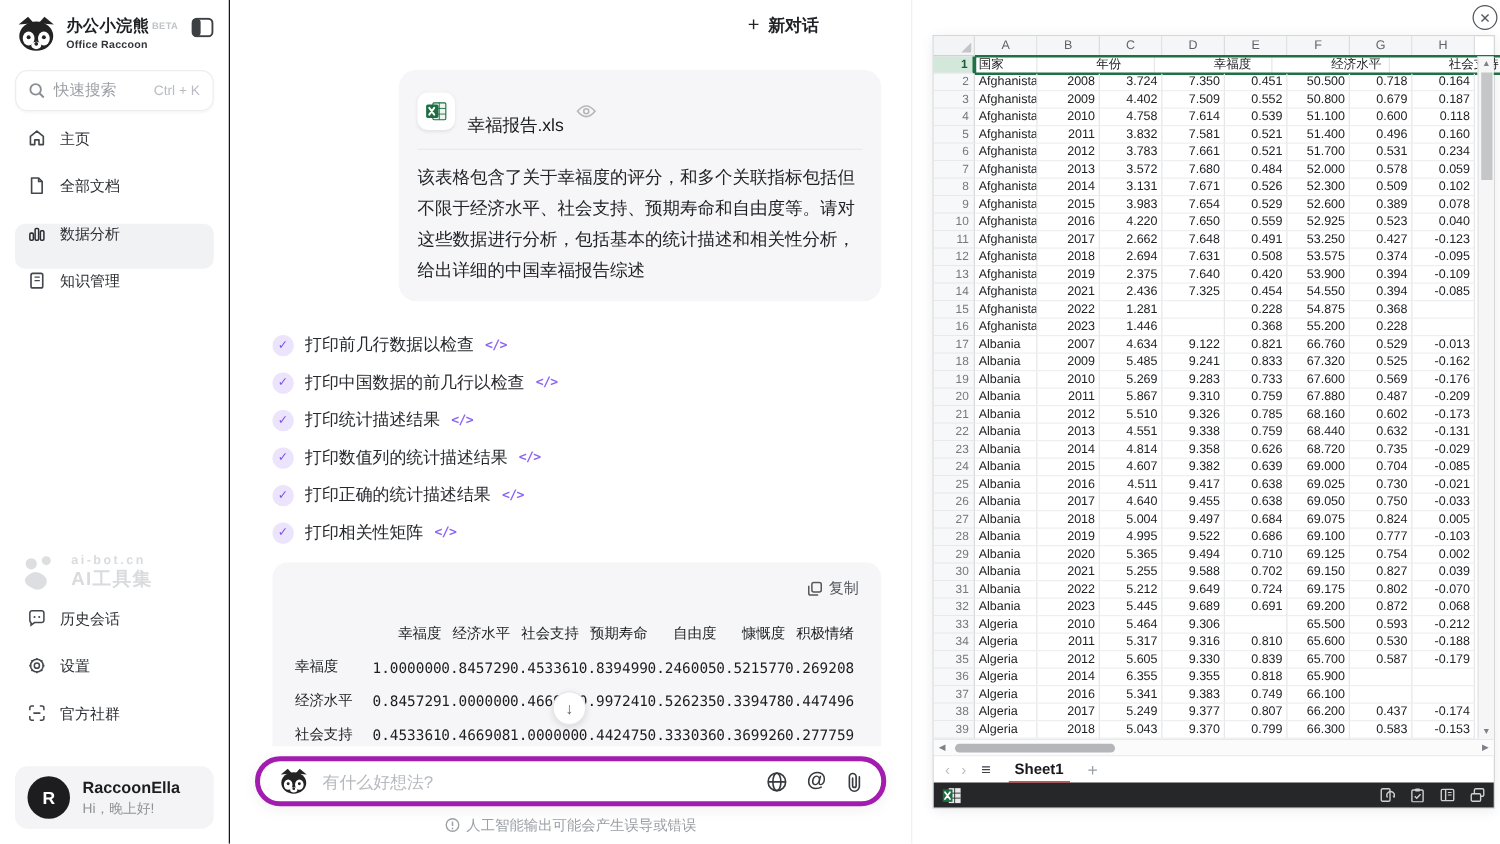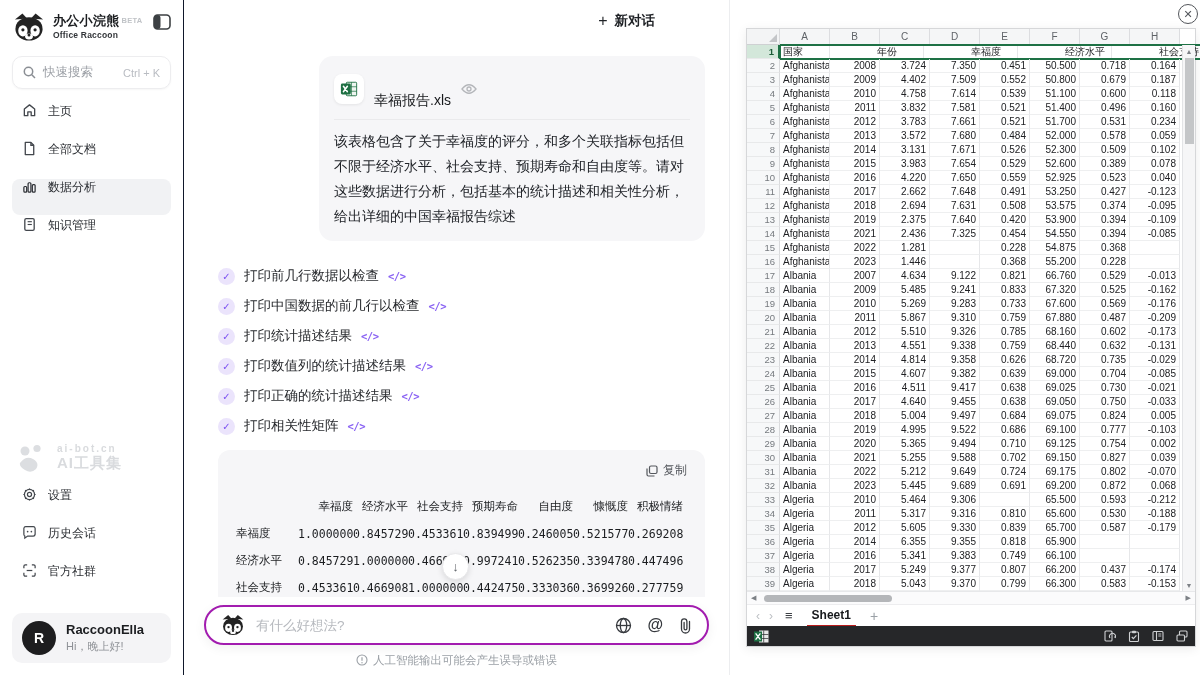--- a/index.html
+++ b/index.html
@@ -46,21 +46,21 @@
   .tcheck { width:17px; height:17px; border-radius:50%; background:#ebe4fc; color:#7a50f0; font-size:10px; display:flex; align-items:center; justify-content:center; font-weight:bold; flex-shrink:0; }
   .tlabel { font-size:13.5px; color:#26282c; }
   .tcode { font-size:10.5px; font-weight:bold; color:#8a63f3; font-family:"DejaVu Sans Mono",monospace; letter-spacing:-.5px; }
   .output { margin:15px 0 0 4px; background:#f6f6f8; border-radius:12px; padding:12px 18px 14px; flex-shrink:0; }
   .copy-row { display:flex; justify-content:flex-end; align-items:center; gap:5px; color:#54575d; font-size:12px; }
   .matrix { margin-top:14px; font-family:"DejaVu Sans Mono",monospace; font-size:11.5px; color:#1b1d20; }
   .mrow { display:flex; height:27px; align-items:center; }
   .mlabel { width:62px; white-space:nowrap; }
   .mcell { width:55px; text-align:right; white-space:nowrap; }
   .scroll-btn { position:absolute; left:258px; top:553px; width:27px; height:27px; border-radius:50%; background:#fff; border:1px solid #e8e8ea; box-shadow:0 2px 6px rgba(0,0,0,.12); display:flex; align-items:center; justify-content:center; color:#5f6368; font-size:13px; }
-  .input-wrap { margin:8px 20px 0; height:40px; border:2px solid #a21caf; border-radius:20px; display:flex; align-items:center; padding:0 14px; gap:10px; box-shadow:0 3px 12px rgba(0,0,0,.06); flex-shrink:0; background:#fff; }
+  .input-wrap { margin:8px 20px 0; height:40px; border:4px solid #a21caf; border-radius:20px; display:flex; align-items:center; padding:0 14px; gap:10px; box-shadow:0 3px 12px rgba(0,0,0,.06); flex-shrink:0; background:#fff; }
   .chat-input { border:none; outline:none; flex:1; font-size:13.5px; color:#333; background:transparent; }
   .chat-input::placeholder { color:#b6b9be; }
   .input-icons { display:flex; gap:15px; align-items:center; }
   .at-glyph { font-size:16px; font-weight:bold; color:#36393e; }
   .disclaimer { height:30px; display:flex; align-items:center; justify-content:center; gap:5px; font-size:11.5px; color:#9ba0a6; flex-shrink:0; }
 
   
   .right { width:470px; position:relative; background:#fff; flex-shrink:0; }
   .close-btn { position:absolute; top:4px; right:2px; width:20px; height:20px; border:1.5px solid #53565b; border-radius:50%; display:flex; align-items:center; justify-content:center; font-size:11px; color:#53565b; }
   .excel-panel { position:absolute; left:16px; top:28px; width:450px; border:1px solid #d6d7d9; background:#fff; box-shadow:0 2px 10px rgba(0,0,0,.08); }
@@ -183,36 +183,36 @@
       </span>
       <span class="wm-col">
         <span class="wm-text1">ai-bot.cn</span>
         <span class="wm-text2">AI工具集</span>
       </span>
     </div>
 
     <div class="nav-item">
       <span>
           <svg width="15" height="15" viewBox="0 0 16 16">
+            <path d="M2 3.5 A2 2 0 0 1 4 1.8 H12 A2 2 0 0 1 14 3.5 V10 A2 2 0 0 1 12 11.8 H6 L3 14 V11.8 A2 2 0 0 1 2 10 Z" fill="none" stroke="#43474d" stroke-width="1.3"></path>
+            <circle cx="6" cy="7" r=".9" fill="#43474d"></circle>
+            <circle cx="10" cy="7" r=".9" fill="#43474d"></circle>
+          </svg>
+        </span>
+      <span>历史会话</span>
+    </div>
+    <div class="nav-item">
+      <span>
+          <svg width="15" height="15" viewBox="0 0 16 16">
             <circle cx="8" cy="8" r="2.2" fill="none" stroke="#43474d" stroke-width="1.3"></circle>
             <path d="M8 1.5 V3.2 M8 12.8 V14.5 M1.5 8 H3.2 M12.8 8 H14.5 M3.4 3.4 L4.6 4.6 M11.4 11.4 L12.6 12.6 M12.6 3.4 L11.4 4.6 M4.6 11.4 L3.4 12.6" stroke="#43474d" stroke-width="1.3"></path>
             <circle cx="8" cy="8" r="5.4" fill="none" stroke="#43474d" stroke-width="1.3"></circle>
           </svg>
         </span>
       <span>设置</span>
-    </div>
-    <div class="nav-item">
-      <span>
-          <svg width="15" height="15" viewBox="0 0 16 16">
-            <path d="M2 3.5 A2 2 0 0 1 4 1.8 H12 A2 2 0 0 1 14 3.5 V10 A2 2 0 0 1 12 11.8 H6 L3 14 V11.8 A2 2 0 0 1 2 10 Z" fill="none" stroke="#43474d" stroke-width="1.3"></path>
-            <circle cx="6" cy="7" r=".9" fill="#43474d"></circle>
-            <circle cx="10" cy="7" r=".9" fill="#43474d"></circle>
-          </svg>
-        </span>
-      <span>历史会话</span>
     </div>
     <div class="nav-item">
       <span>
           <svg width="15" height="15" viewBox="0 0 16 16">
             <path d="M5.5 2 H3.5 A1.5 1.5 0 0 0 2 3.5 V5.5 M10.5 2 H12.5 A1.5 1.5 0 0 1 14 3.5 V5.5 M5.5 14 H3.5 A1.5 1.5 0 0 1 2 12.5 V10.5 M10.5 14 H12.5 A1.5 1.5 0 0 0 14 12.5 V10.5" fill="none" stroke="#43474d" stroke-width="1.3"></path>
             <line x1="5" y1="8" x2="11" y2="8" stroke="#43474d" stroke-width="1.3"></line>
           </svg>
         </span>
       <span>官方社群</span>
     </div>

